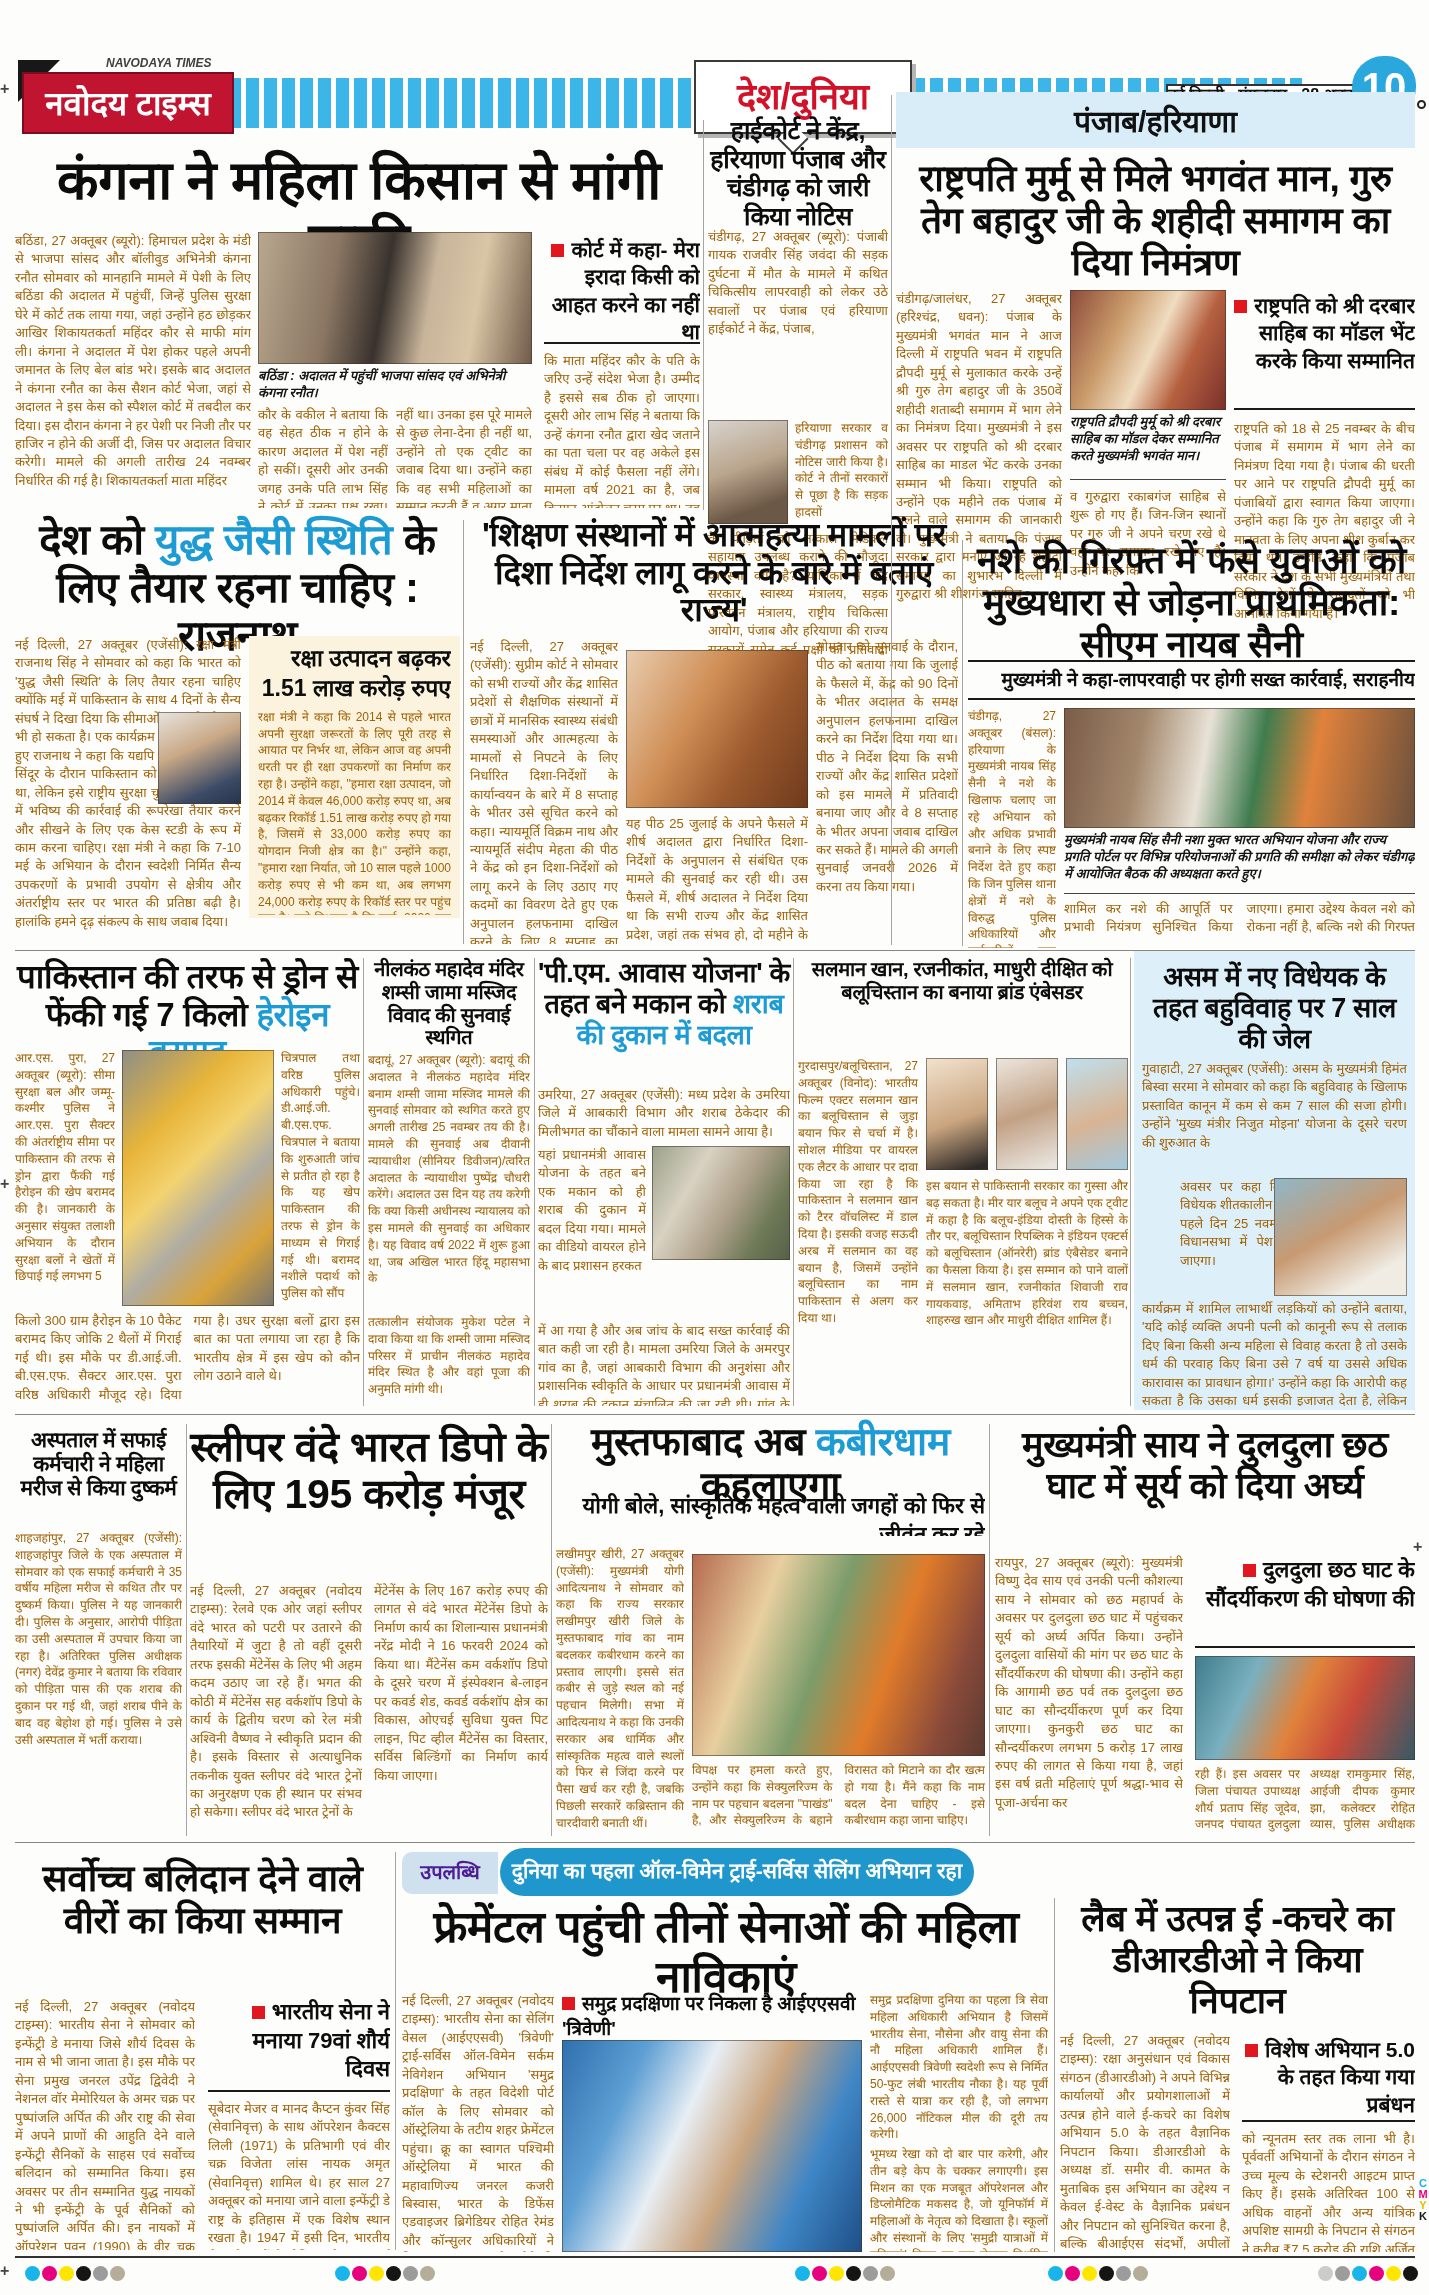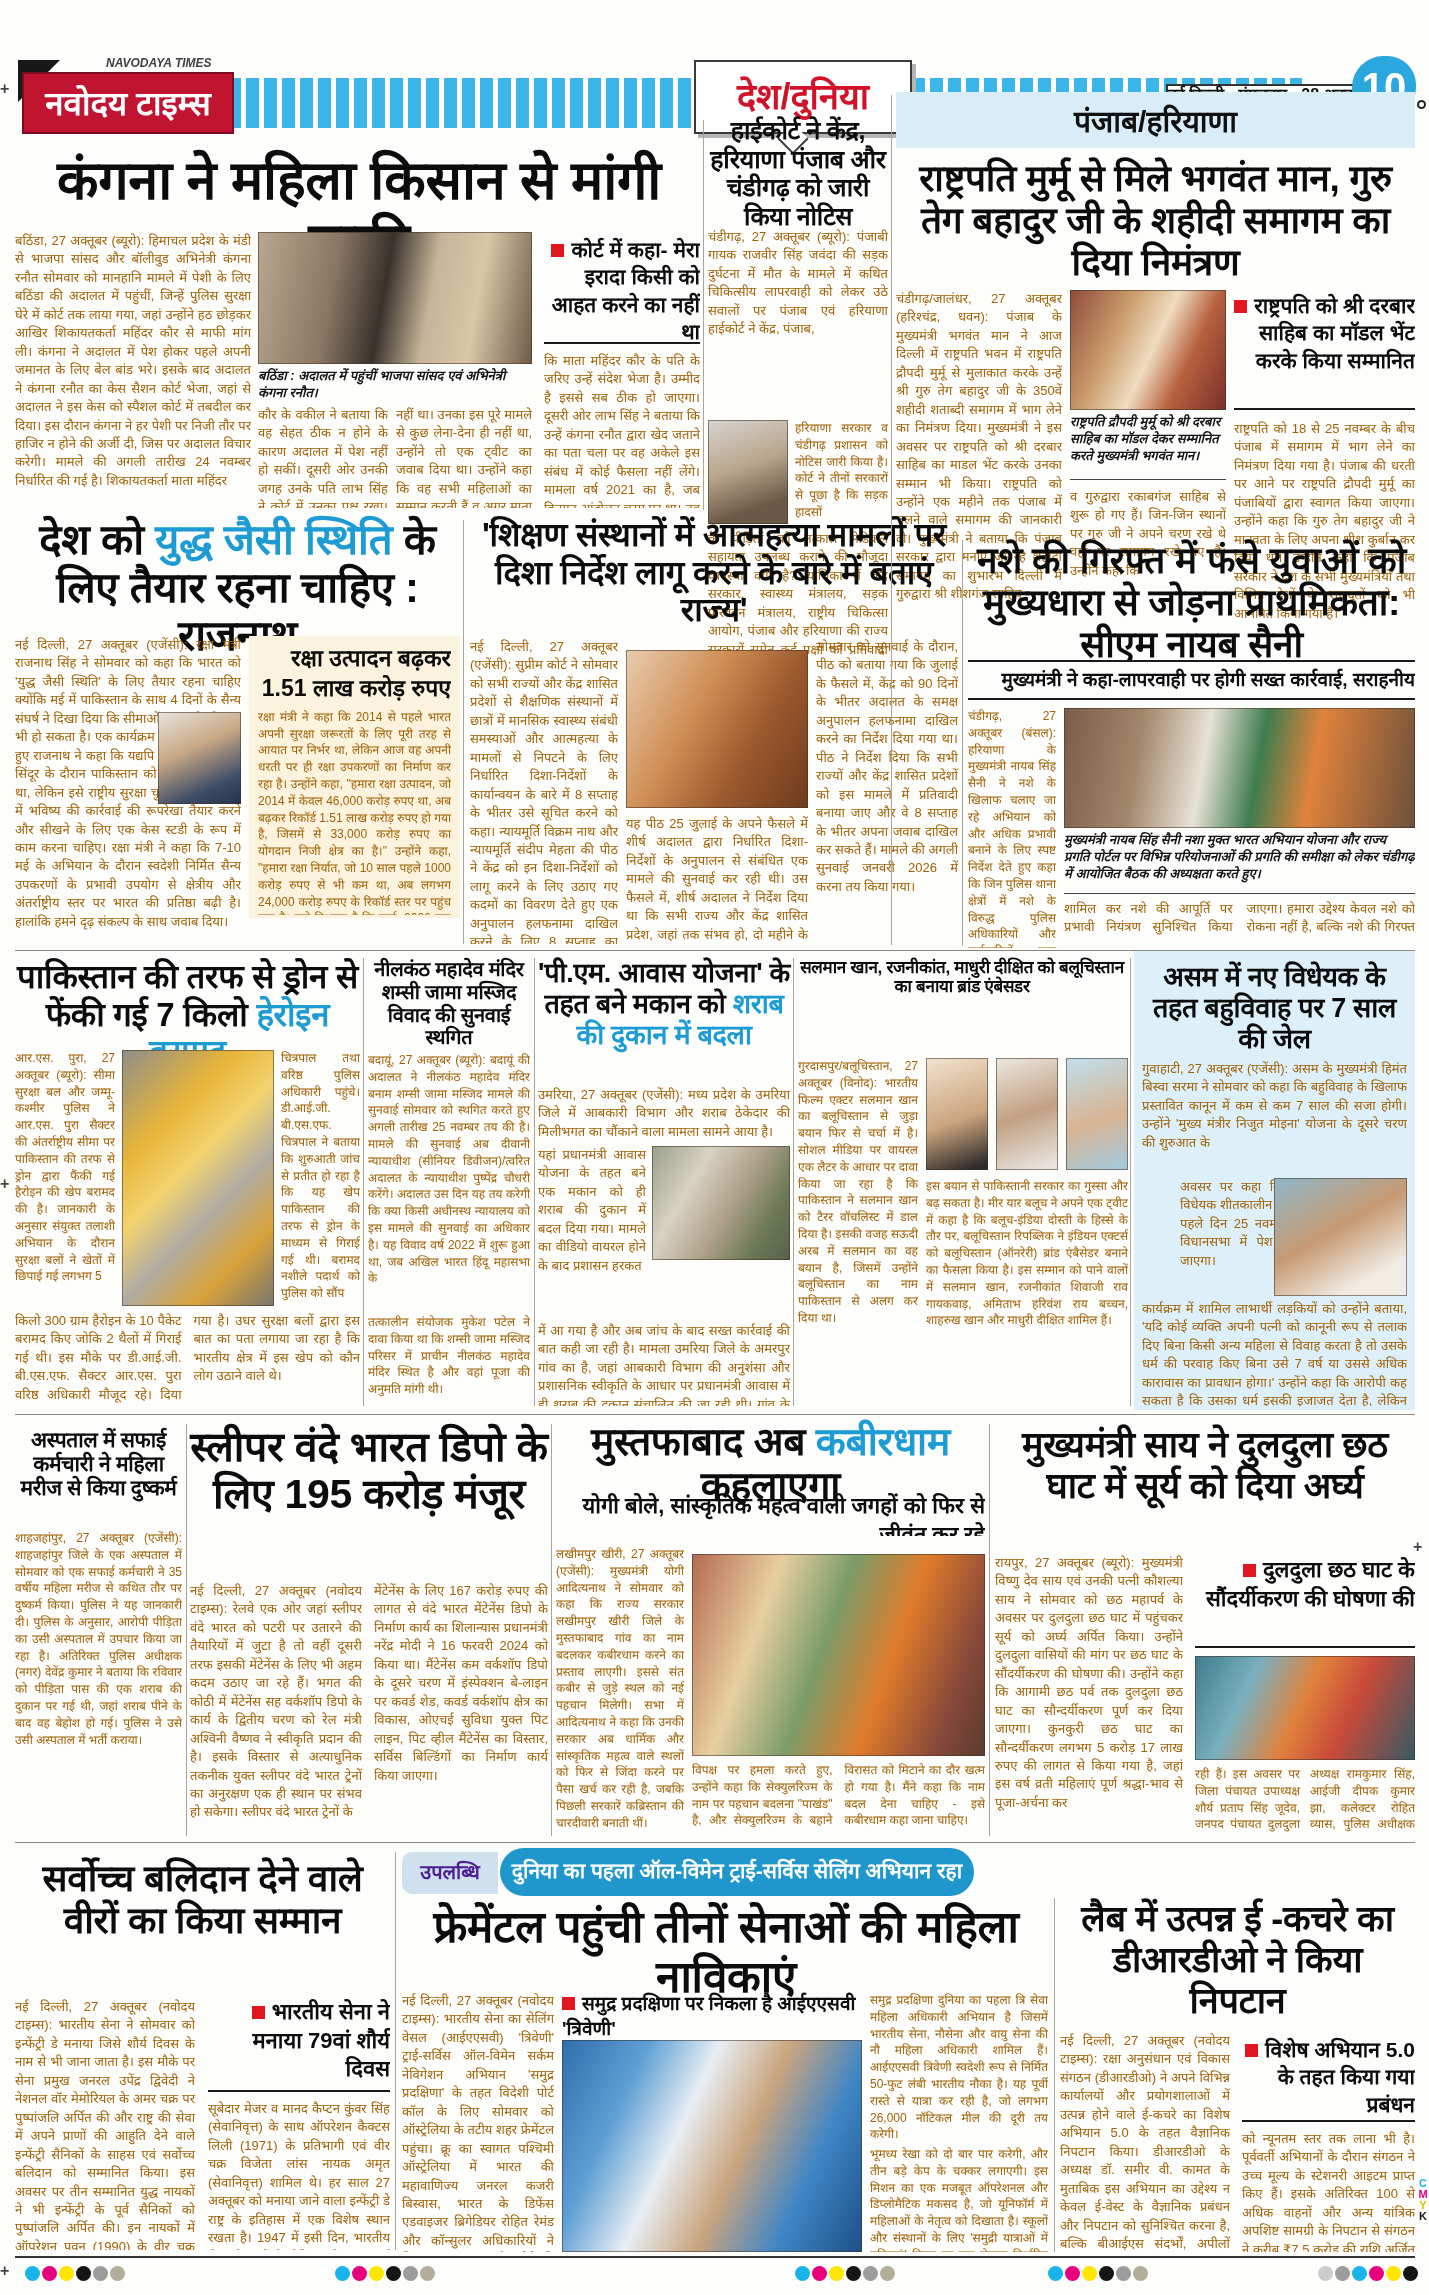--- a/index.html
+++ b/index.html
@@ -109,21 +109,21 @@
   <div class="a bd sm" style="left:368px;top:1314px;width:162px;height:92px">तत्कालीन संयोजक मुकेश पटेल ने दावा किया था कि शम्सी जामा मस्जिद परिसर में प्राचीन नीलकंठ महादेव मंदिर स्थित है और वहां पूजा की अनुमति मांगी थी।</div>
 
   <div class="a hd" style="left:538px;top:958px;width:252px;height:120px;font-size:27px">
     <span>'पी.एम. आवास योजना' के तहत बने मकान को </span><span class="blue">शराब की दुकान में बदला</span>
   </div>
   <div class="a bd" style="left:538px;top:1086px;width:252px;height:56px">उमरिया, 27 अक्तूबर (एजेंसी): मध्य प्रदेश के उमरिया जिले में आबकारी विभाग और शराब ठेकेदार की मिलीभगत का चौंकाने वाला मामला सामने आया है।</div>
   <div class="a bd" style="left:538px;top:1146px;width:108px;height:172px">यहां प्रधानमंत्री आवास योजना के तहत बने एक मकान को ही शराब की दुकान में बदल दिया गया। मामले का वीडियो वायरल होने के बाद प्रशासन हरकत</div>
   <div class="a ph" style="left:652px;top:1146px;width:138px;height:114px;background:linear-gradient(120deg,#9aa08a 0%,#d8d2c2 30%,#b0a28c 55%,#6f7a58 78%,#55604a 100%)"></div>
   <div class="a bd" style="left:538px;top:1322px;width:252px;height:84px">में आ गया है और अब जांच के बाद सख्त कार्रवाई की बात कही जा रही है। मामला उमरिया जिले के अमरपुर गांव का है, जहां आबकारी विभाग की अनुशंसा और प्रशासनिक स्वीकृति के आधार पर प्रधानमंत्री आवास में ही शराब की दुकान संचालित की जा रही थी। गांव के सरपंच तीरथ प्रसाद कोल ने बताया कि यह आवास संजू कोल नामक हितग्राही को आबंटित किया गया था। इस तरह भावना और नियमों का खुलेआम उल्लंघन किया गया है।</div>
 
-  <div class="a hd" style="left:798px;top:958px;width:328px;height:92px;font-size:17px">सलमान खान, रजनीकांत, माधुरी दीक्षित को बलूचिस्तान का बनाया ब्रांड एंबेसडर</div>
+  <div class="a hd" style="left:798px;top:958px;width:328px;height:92px;font-size:20px">सलमान खान, रजनीकांत, माधुरी दीक्षित को बलूचिस्तान का बनाया ब्रांड एंबेसडर</div>
   <div class="a bd sm" style="left:798px;top:1058px;width:120px;height:300px">गुरदासपुर/बलूचिस्तान, 27 अक्तूबर (विनोद): भारतीय फिल्म एक्टर सलमान खान का बलूचिस्तान से जुड़ा बयान फिर से चर्चा में है। सोशल मीडिया पर वायरल एक लैटर के आधार पर दावा किया जा रहा है कि पाकिस्तान ने सलमान खान को टैरर वॉचलिस्ट में डाल दिया है। इसकी वजह सऊदी अरब में सलमान का वह बयान है, जिसमें उन्होंने बलूचिस्तान का नाम पाकिस्तान से अलग कर दिया था।</div>
   <div class="a ph" style="left:926px;top:1058px;width:62px;height:112px;background:linear-gradient(160deg,#f2e3cf 0%,#caa57f 55%,#2e2a28 95%)"></div>
   <div class="a ph" style="left:996px;top:1058px;width:62px;height:112px;background:linear-gradient(160deg,#ece7df 0%,#c2a184 50%,#e8e4de 95%)"></div>
   <div class="a ph" style="left:1066px;top:1058px;width:62px;height:112px;background:linear-gradient(160deg,#bfe0ee 0%,#d8b494 55%,#a8c8d8 95%)"></div>
   <div class="a bd sm" style="left:926px;top:1178px;width:202px;height:228px">इस बयान से पाकिस्तानी सरकार का गुस्सा और बढ़ सकता है। मीर यार बलूच ने अपने एक ट्वीट में कहा है कि बलूच-इंडिया दोस्ती के हिस्से के तौर पर, बलूचिस्तान रिपब्लिक ने इंडियन एक्टर्स को बलूचिस्तान (ऑनरेरी) ब्रांड एंबैसेडर बनाने का फैसला किया है। इस सम्मान को पाने वालों में सलमान खान, रजनीकांत शिवाजी राव गायकवाड़, अमिताभ हरिवंश राय बच्चन, शाहरुख खान और माधुरी दीक्षित शामिल हैं।</div>
 
   <div class="a" style="left:1134px;top:950px;width:281px;height:460px;background:#ddeff8"></div>
   <div class="a hd" style="left:1142px;top:962px;width:265px;height:92px;font-size:27px">असम में नए विधेयक के तहत बहुविवाह पर 7 साल की जेल</div>
   <div class="a bd" style="left:1142px;top:1060px;width:265px;height:114px">गुवाहाटी, 27 अक्तूबर (एजेंसी): असम के मुख्यमंत्री हिमंत बिस्वा सरमा ने सोमवार को कहा कि बहुविवाह के खिलाफ प्रस्तावित कानून में कम से कम 7 साल की सजा होगी। उन्होंने 'मुख्य मंत्रीर निजुत मोइना' योजना के दूसरे चरण की शुरुआत के</div>
   <div class="a bd" style="left:1180px;top:1178px;width:126px;height:118px">अवसर पर कहा कि यह विधेयक शीतकालीन सत्र के पहले दिन 25 नवम्बर को विधानसभा में पेश किया जाएगा।</div>

